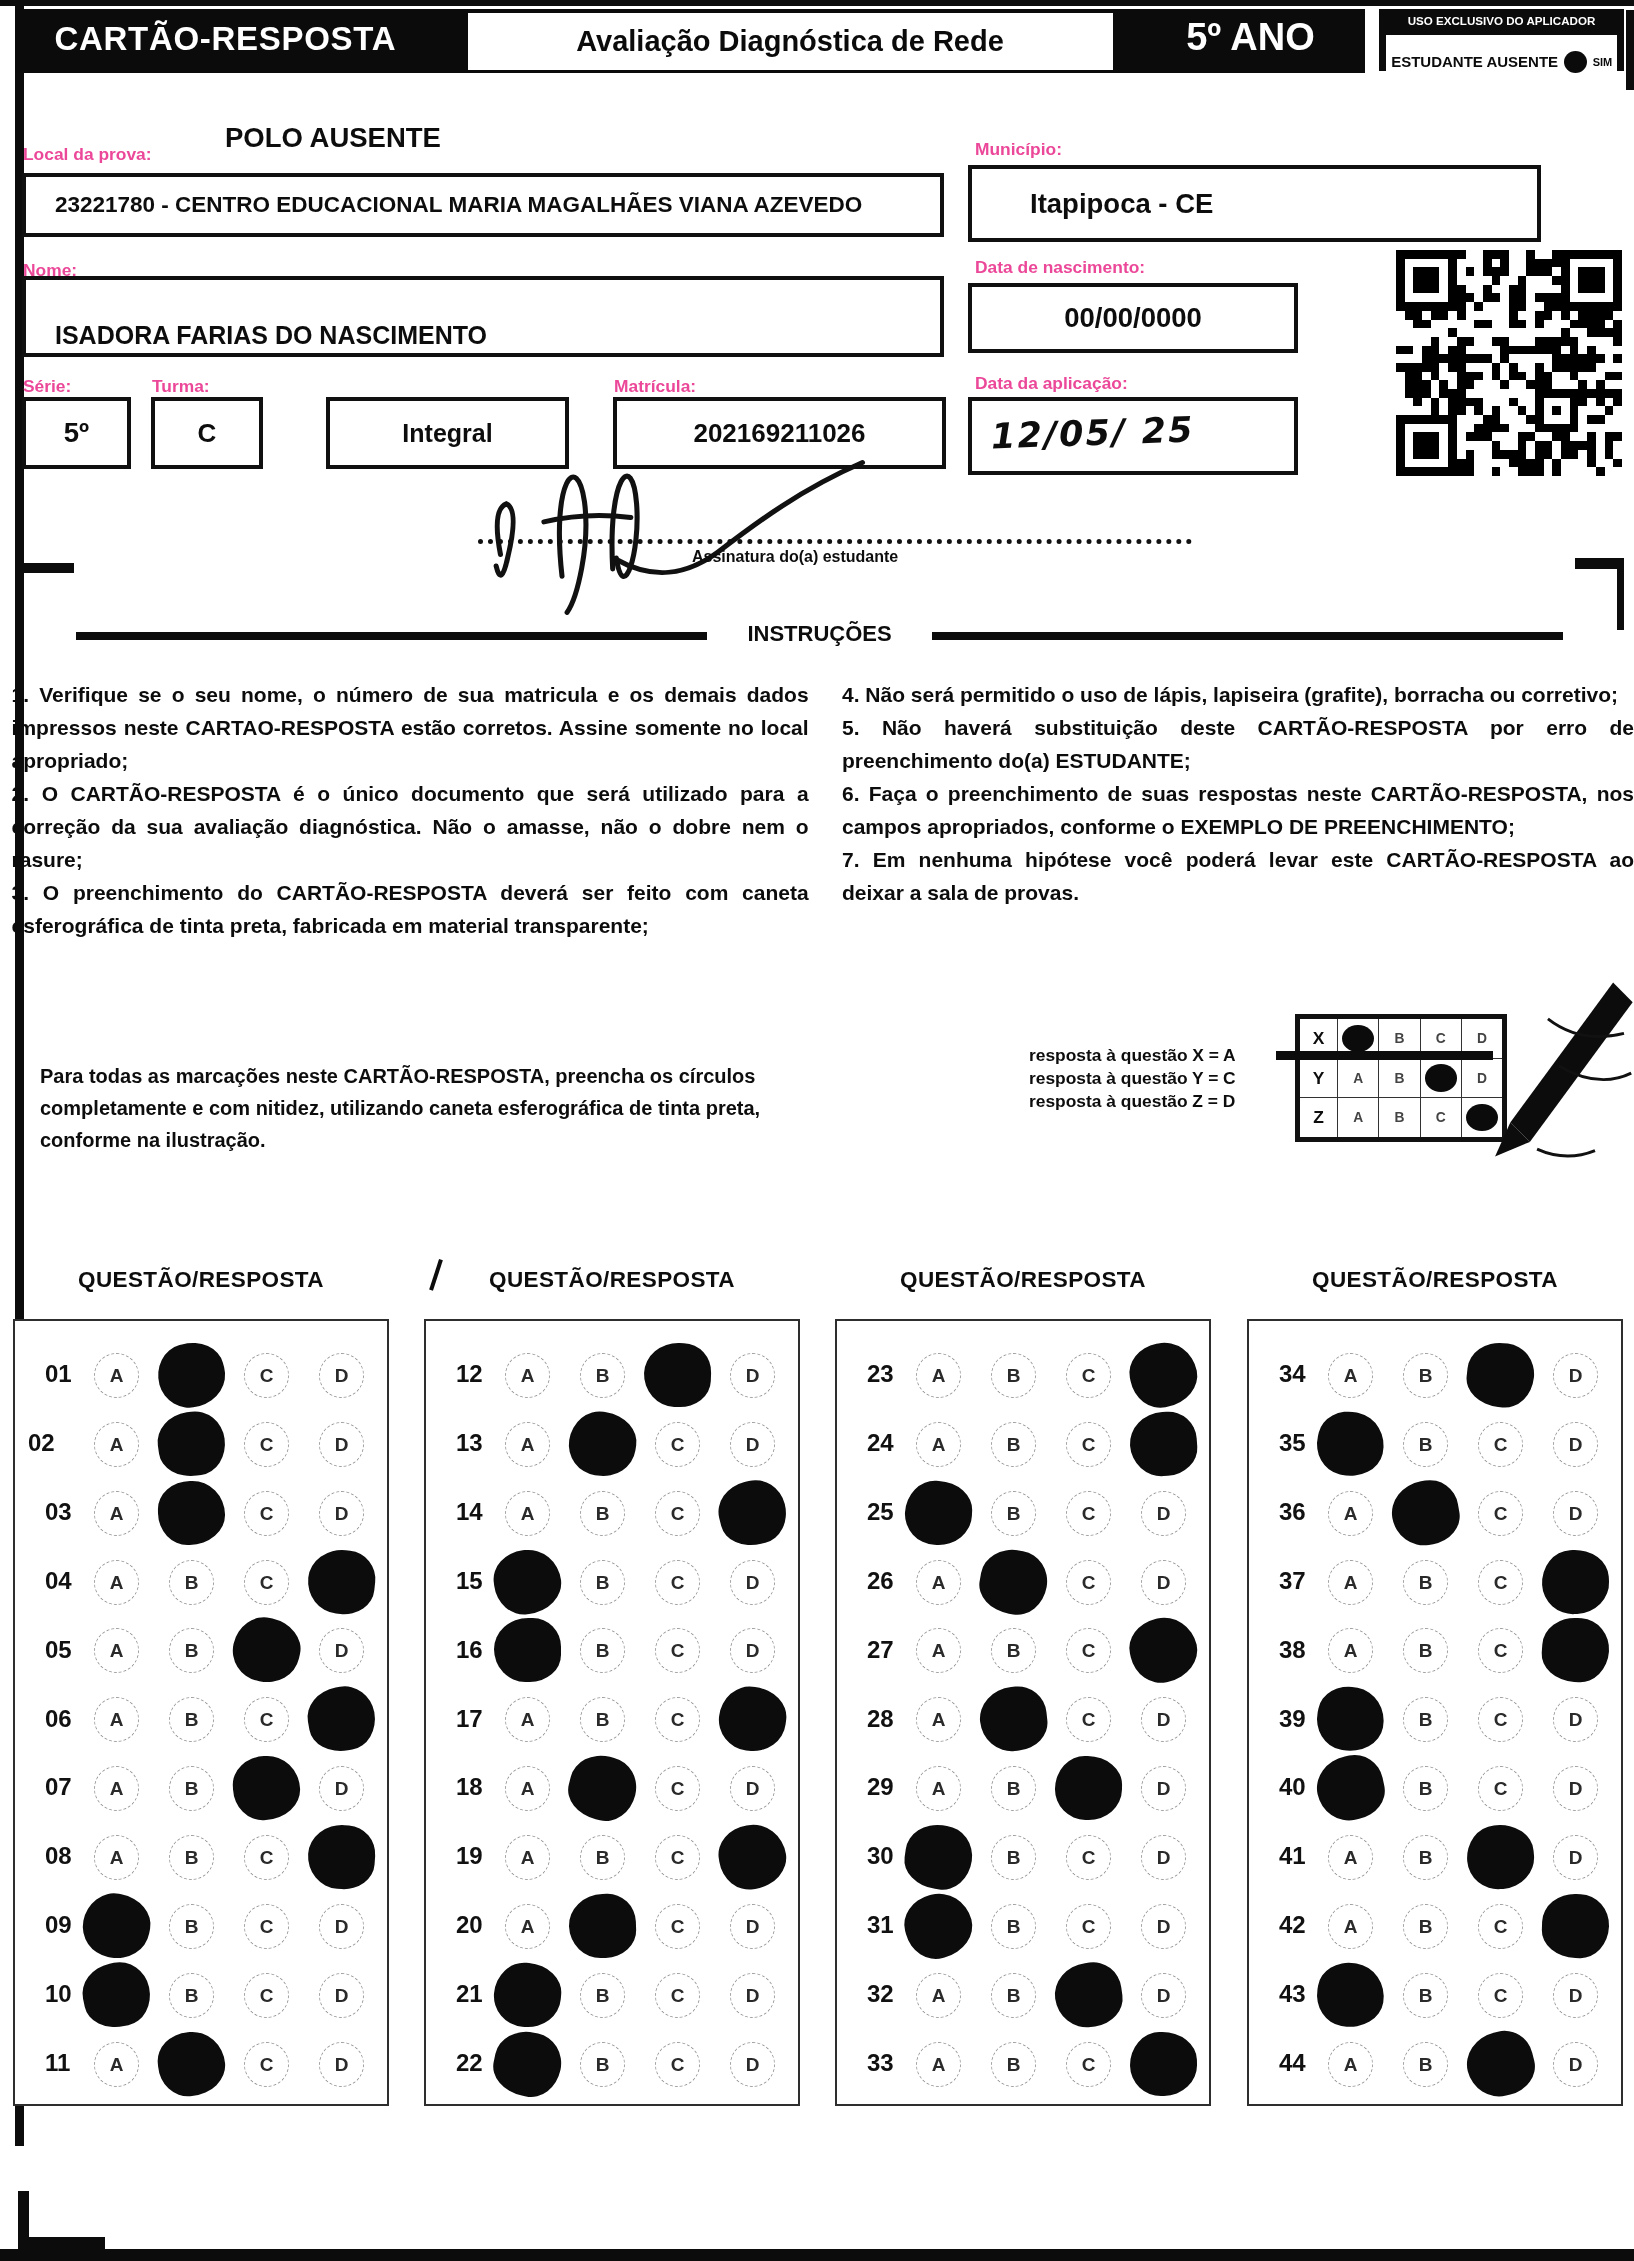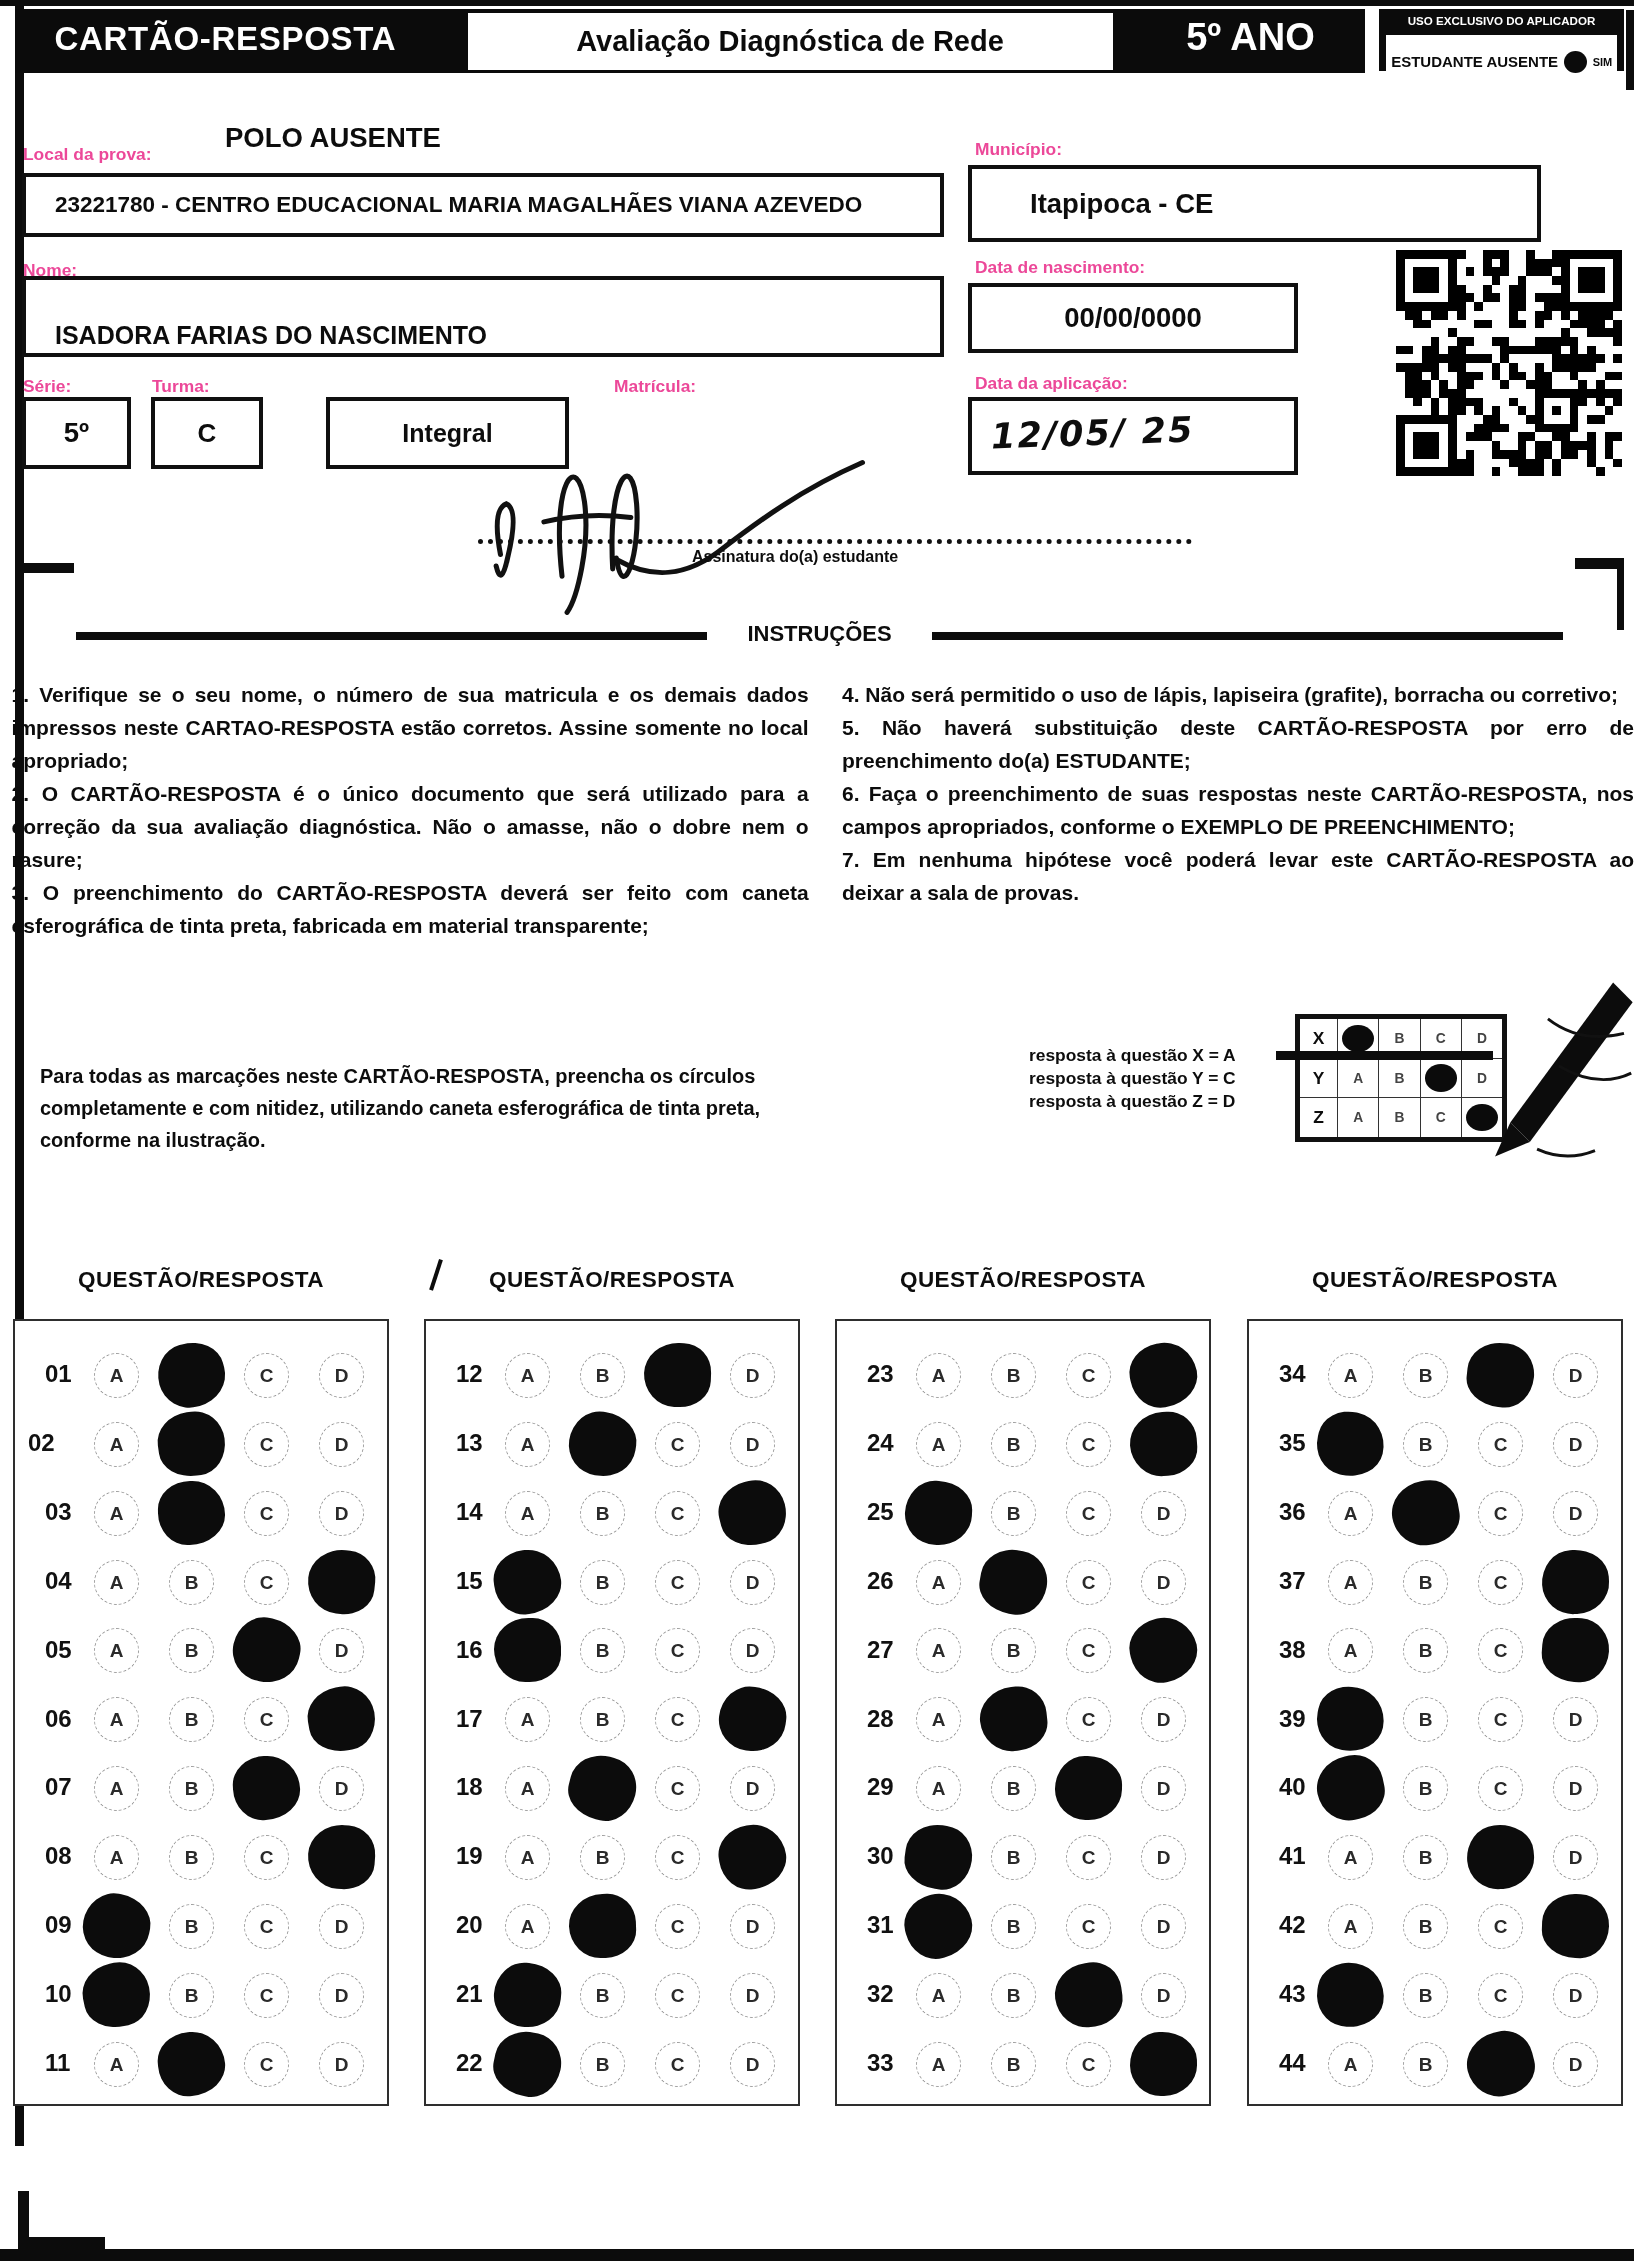--- a/index.html
+++ b/index.html
@@ -779,20 +779,23 @@
   <div class="fieldbox" style="left:151px;top:397px;width:112px;height:72px;">
     <div class="cval center" style="font-size:26px;">C</div>
   </div>
 
   <div class="lbl" style="left:328px;top:398px;margin-left:18px;">Turno:</div>
   <div class="fieldbox" style="left:326px;top:397px;width:243px;height:72px;">
     <div class="cval center" style="font-size:25px;">Integral</div>
   </div>
 
   <div class="lbl" style="left:614px;top:376px;">Matrícula:</div>
+  <div class="fieldbox" style="left:613px;top:397px;width:333px;height:72px;">
+    <div class="cval center" style="font-size:26px;">202169211026</div>
+  </div>
 
   <div class="lbl" style="left:975px;top:373px;">Data da aplicação:</div>
   <div class="fieldbox" style="left:968px;top:397px;width:330px;height:78px;">
     <div class="handwrite" style="position:absolute;left:19px;top:11.6px;font-size:35px;transform:rotate(-2deg);letter-spacing:2.2px;">12/05/ 25</div>
   </div>
 
   <svg class="abs" style="left:435px;top:435px;" width="464" height="181" viewBox="0 0 640 250">
     <g fill="none" stroke="#111" stroke-width="7" stroke-linecap="round">
       <path d="M90,165 q-12,-62 8,-70 q18,8 2,74 q-9,42 -16,12"></path>
       <path d="M175,195 C160,62 196,22 206,92 C214,152 196,225 182,245"></path>

